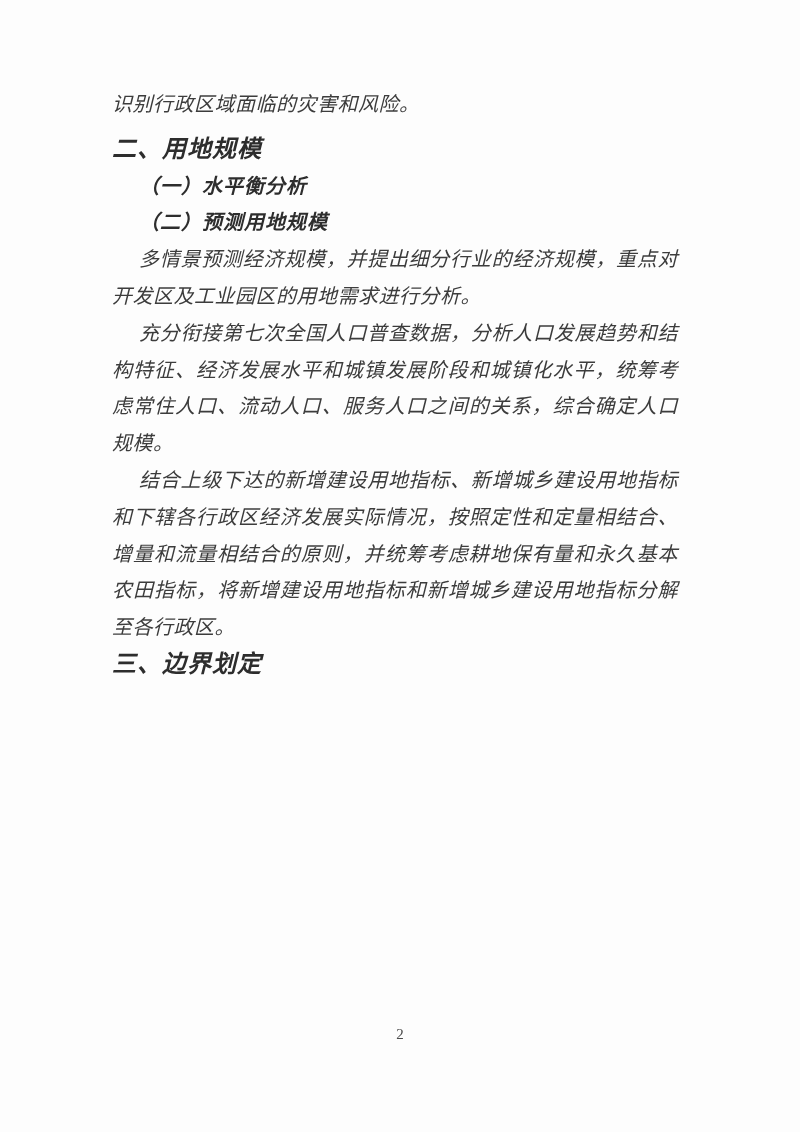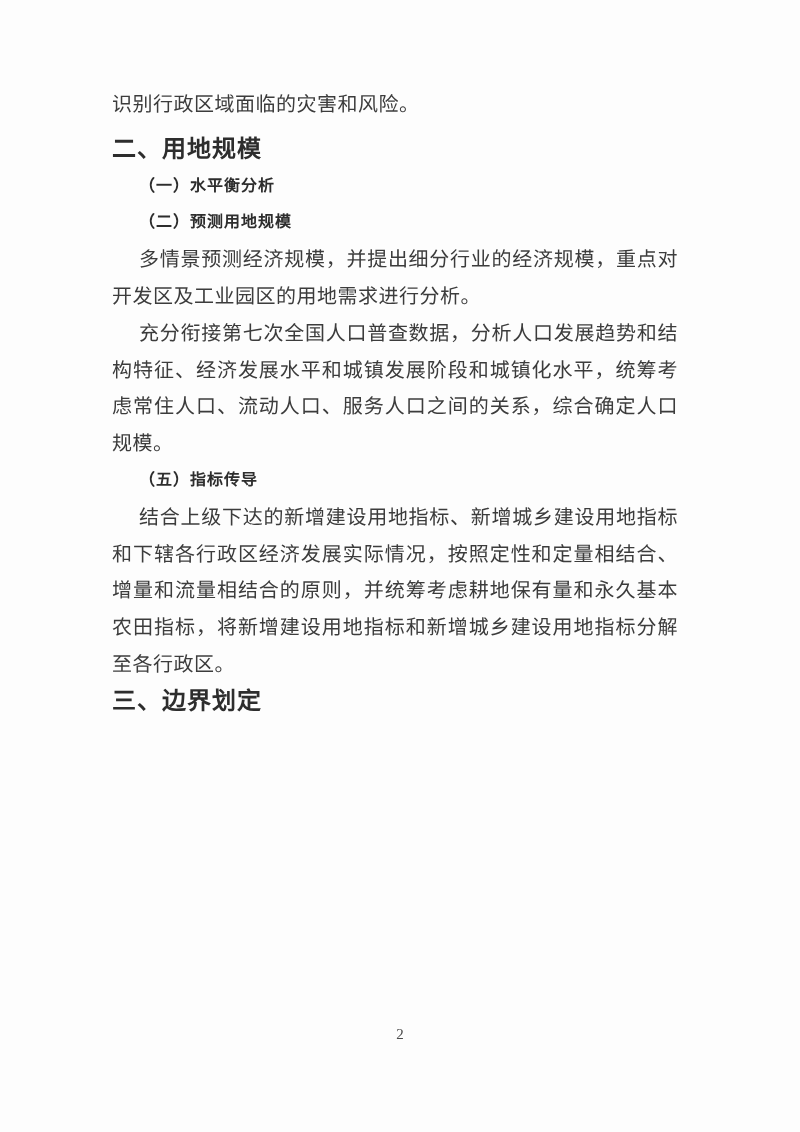--- a/index.html
+++ b/index.html
@@ -22,20 +22,21 @@
   }
   .content {
     position: absolute;
     top: 86px;
     left: 112px;
     width: 566px;
     color: var(--text-color);
     font-size: 20px;
     line-height: 36.8px;
     letter-spacing: 0.5px;
+    font-style: italic;
   }
   .p {
     text-align: justify;
     text-justify: inter-ideograph;
     word-break: break-all;
     text-indent: 27px;
   }
   .p-cont {
     text-indent: 0;
   }
@@ -43,21 +44,21 @@
     font-weight: bold;
     font-size: 24px;
     color: var(--heading-color);
     letter-spacing: 1px;
   }
   .space-before {
     margin-top: 8px;
   }
   .h2 {
     font-weight: bold;
-    font-size: 16px;
+    font-size: 20px;
     color: var(--heading-color);
     padding-left: 27px;
     letter-spacing: 1px;
   }
   .footer {
     position: absolute;
     top: 1026px;
     left: 0;
     width: 100%;
     text-align: center;
@@ -70,18 +71,17 @@
 <body>
 
 <div class="page">
   <div class="content">
     <div class="p p-cont">识别行政区域面临的灾害和风险。</div>
     <div class="h1 space-before">二、用地规模</div>
     <div class="h2">（一）水平衡分析</div>
     <div class="h2">（二）预测用地规模</div>
     <div class="p">多情景预测经济规模，并提出细分行业的经济规模，重点对开发区及工业园区的用地需求进行分析。</div>
     <div class="p">充分衔接第七次全国人口普查数据，分析人口发展趋势和结构特征、经济发展水平和城镇发展阶段和城镇化水平，统筹考虑常住人口、流动人口、服务人口之间的关系，综合确定人口规模。</div>
-    <div class="h2">（五）指标传导</div>
     <div class="p">结合上级下达的新增建设用地指标、新增城乡建设用地指标和下辖各行政区经济发展实际情况，按照定性和定量相结合、增量和流量相结合的原则，并统筹考虑耕地保有量和永久基本农田指标，将新增建设用地指标和新增城乡建设用地指标分解至各行政区。</div>
     <div class="h1">三、边界划定</div>
   </div>
   <div class="footer">2</div>
 </div>
 
 </body></html>

